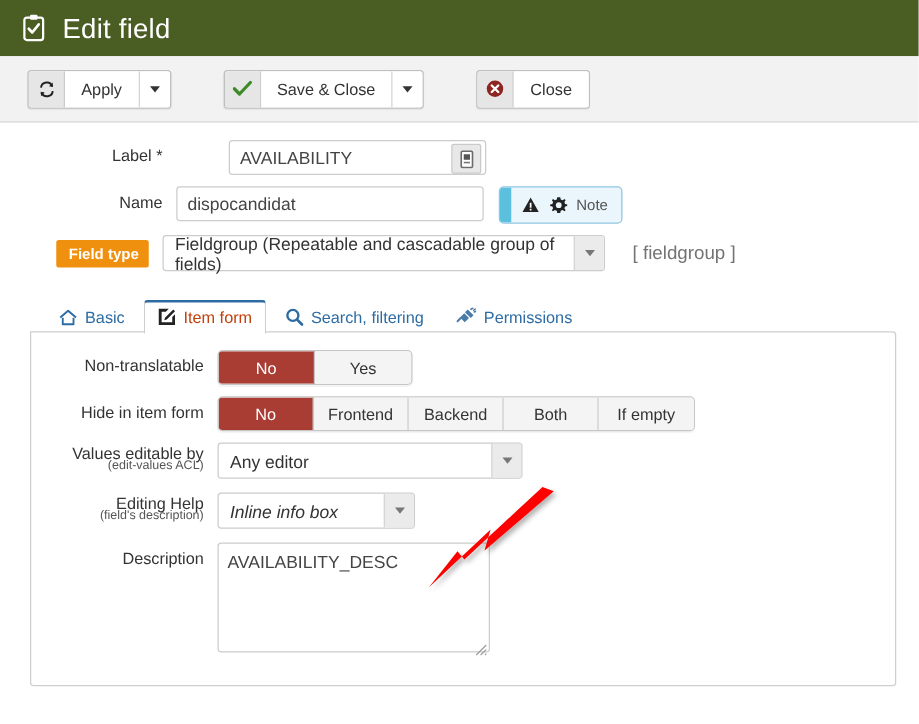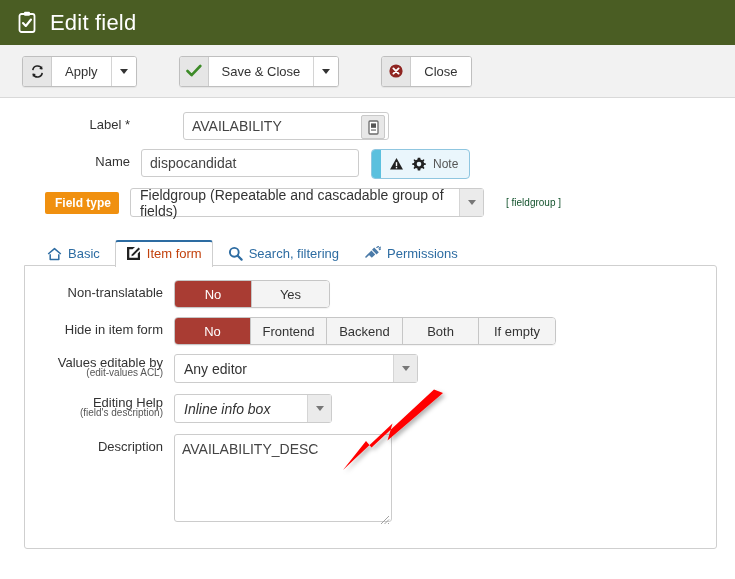--- a/index.html
+++ b/index.html
@@ -113,21 +113,21 @@
     color:#444;
     height:28px;
     box-sizing:border-box;
     border:1px solid #cccccc;
     border-radius:3px;
     padding:2px 8px;
     background:#fff;
     outline:none;
   }
   #label-input{ width:206px; padding-right:30px; }
-  #name-input{ width:218px; }
+  #name-input{ width:246px; }
 
   .label-wrap{ position:relative; display:inline-block;margin-left:42px; }
   .label-btn{
     position:absolute;
     right:4px; top:3px;
     width:22px;height:22px;
     border:1px solid #c9c9c9;
     border-radius:2px;
     background:#e8e8e8;
     display:flex;align-items:center;justify-content:center;
@@ -187,21 +187,21 @@
     width:23px;
     border-left:1px solid #d5d5d5;
     background:#ebebeb;
     display:flex;align-items:center;justify-content:center;
   }
   .s-arrow .caret-dn{
     border-left-width:4px;border-right-width:4px;border-top-width:5px;
     border-top-color:#777;
   }
   #ftype-select{ width:354px;align-items:center; }
-  .ftype-code{ margin-left:22px; font-size:10px; color:#14532d; }
+  .ftype-code{ margin-left:22px; font-size:15px; color:#737373; }
 
   
   .tabs{
     margin-top:22px;
     padding-left:36px;
     display:flex;
     align-items:flex-end;
     position:relative;
     z-index:3;
   }

